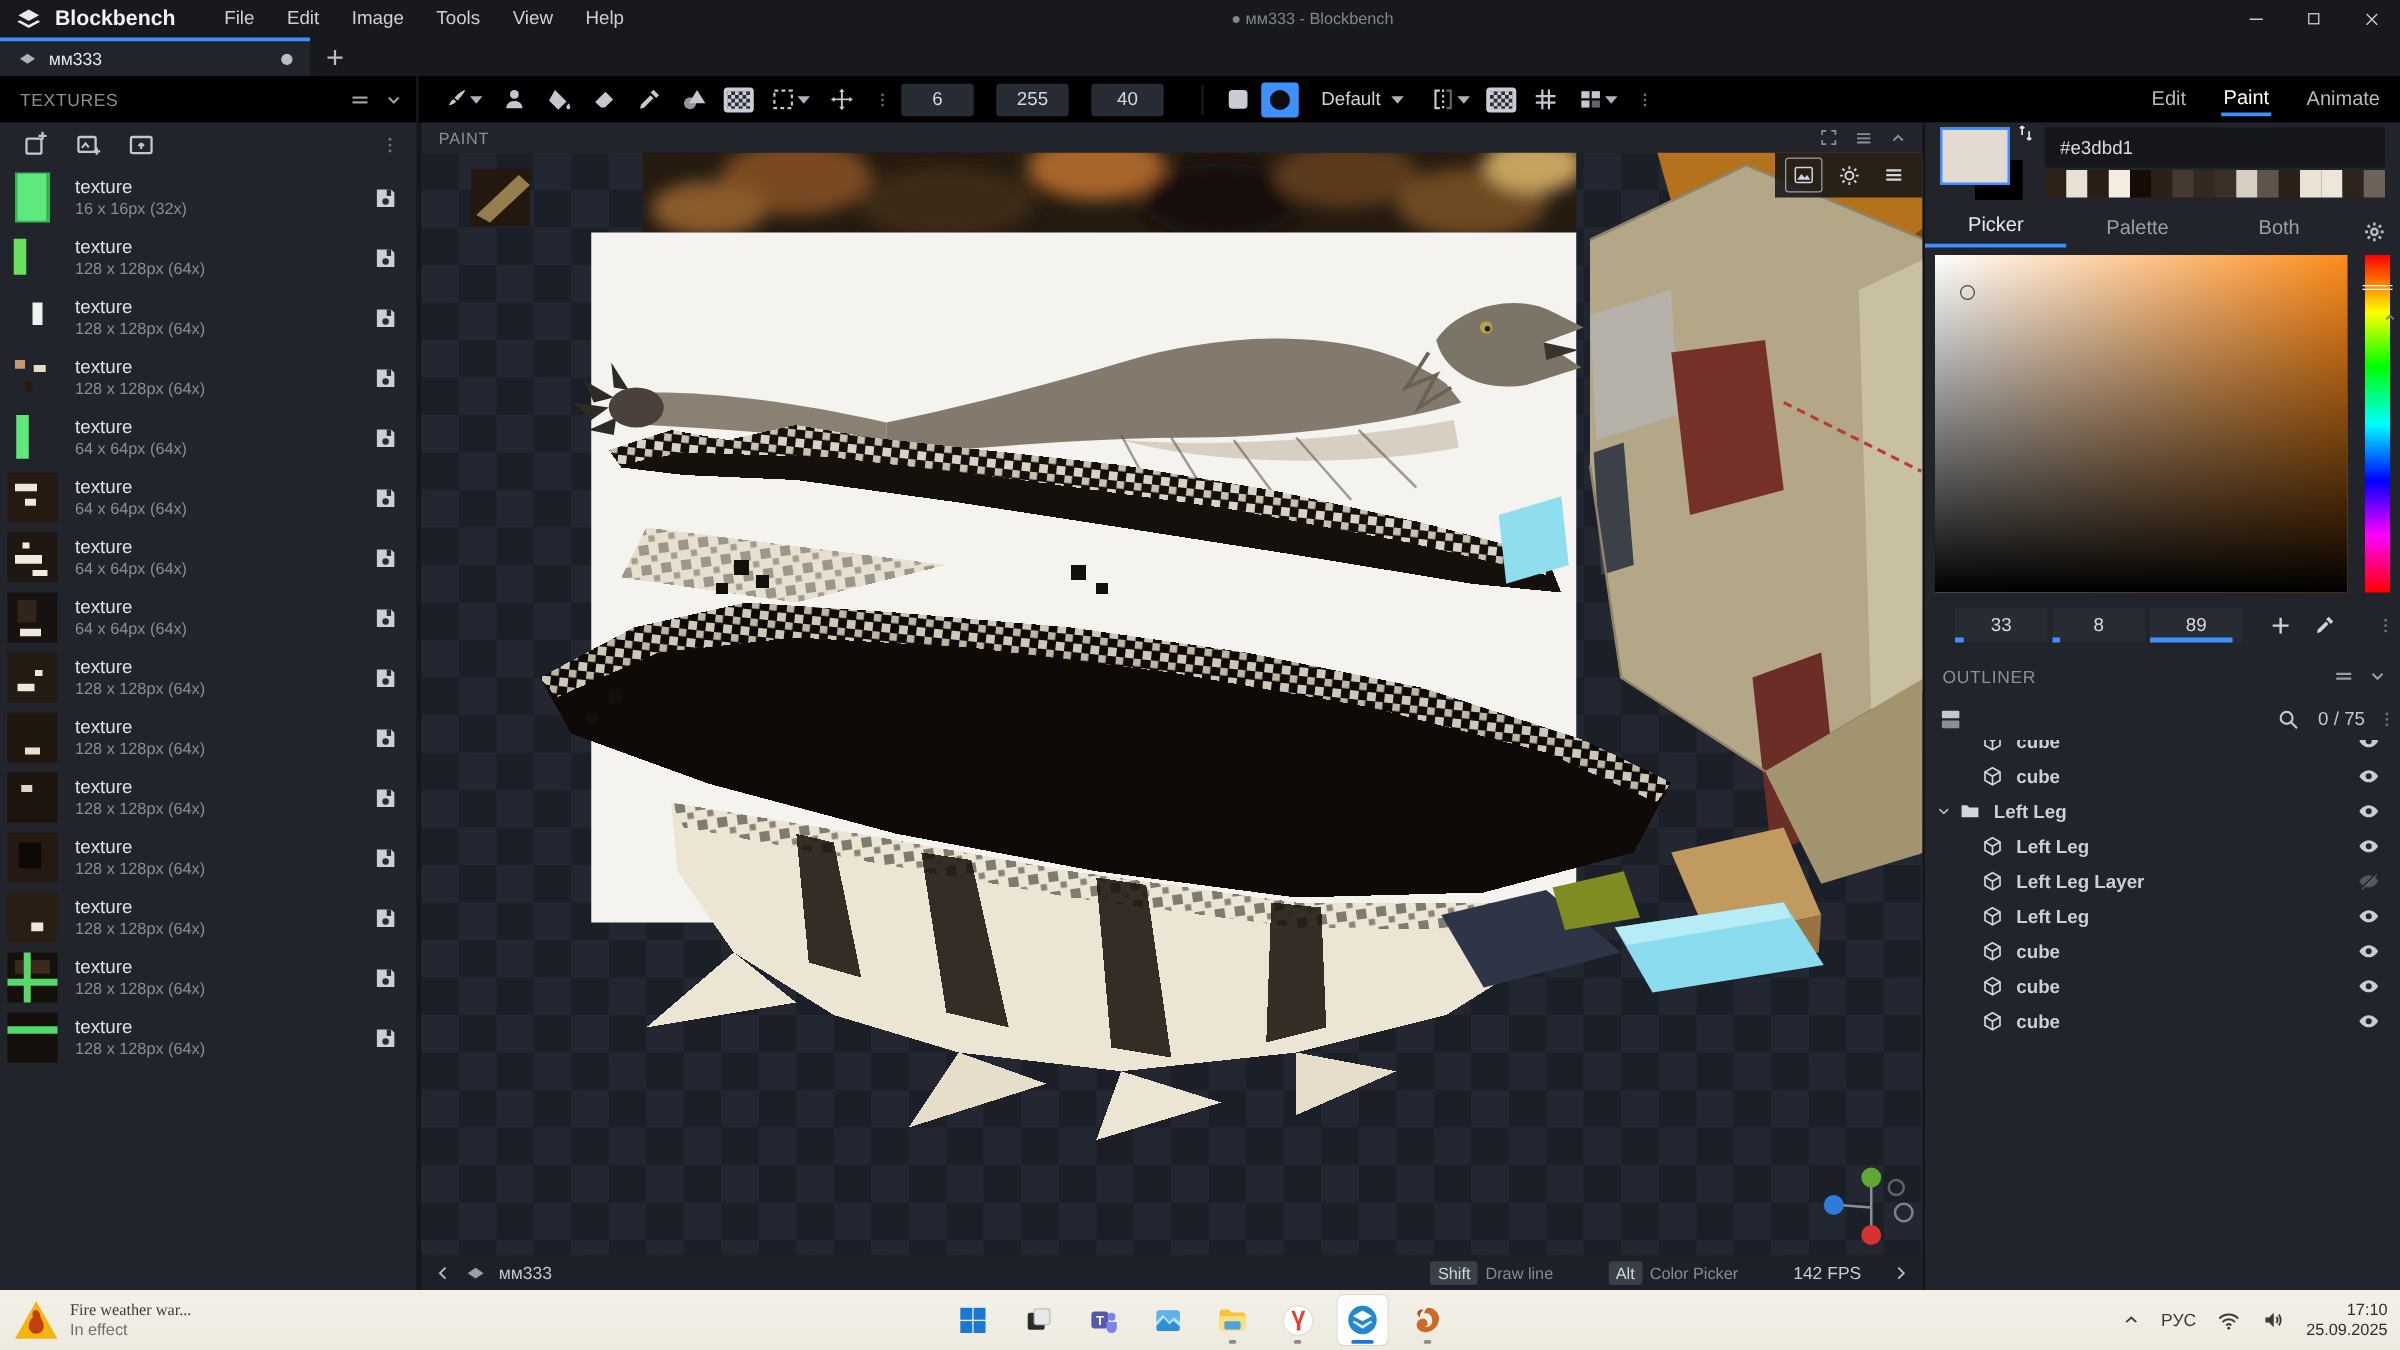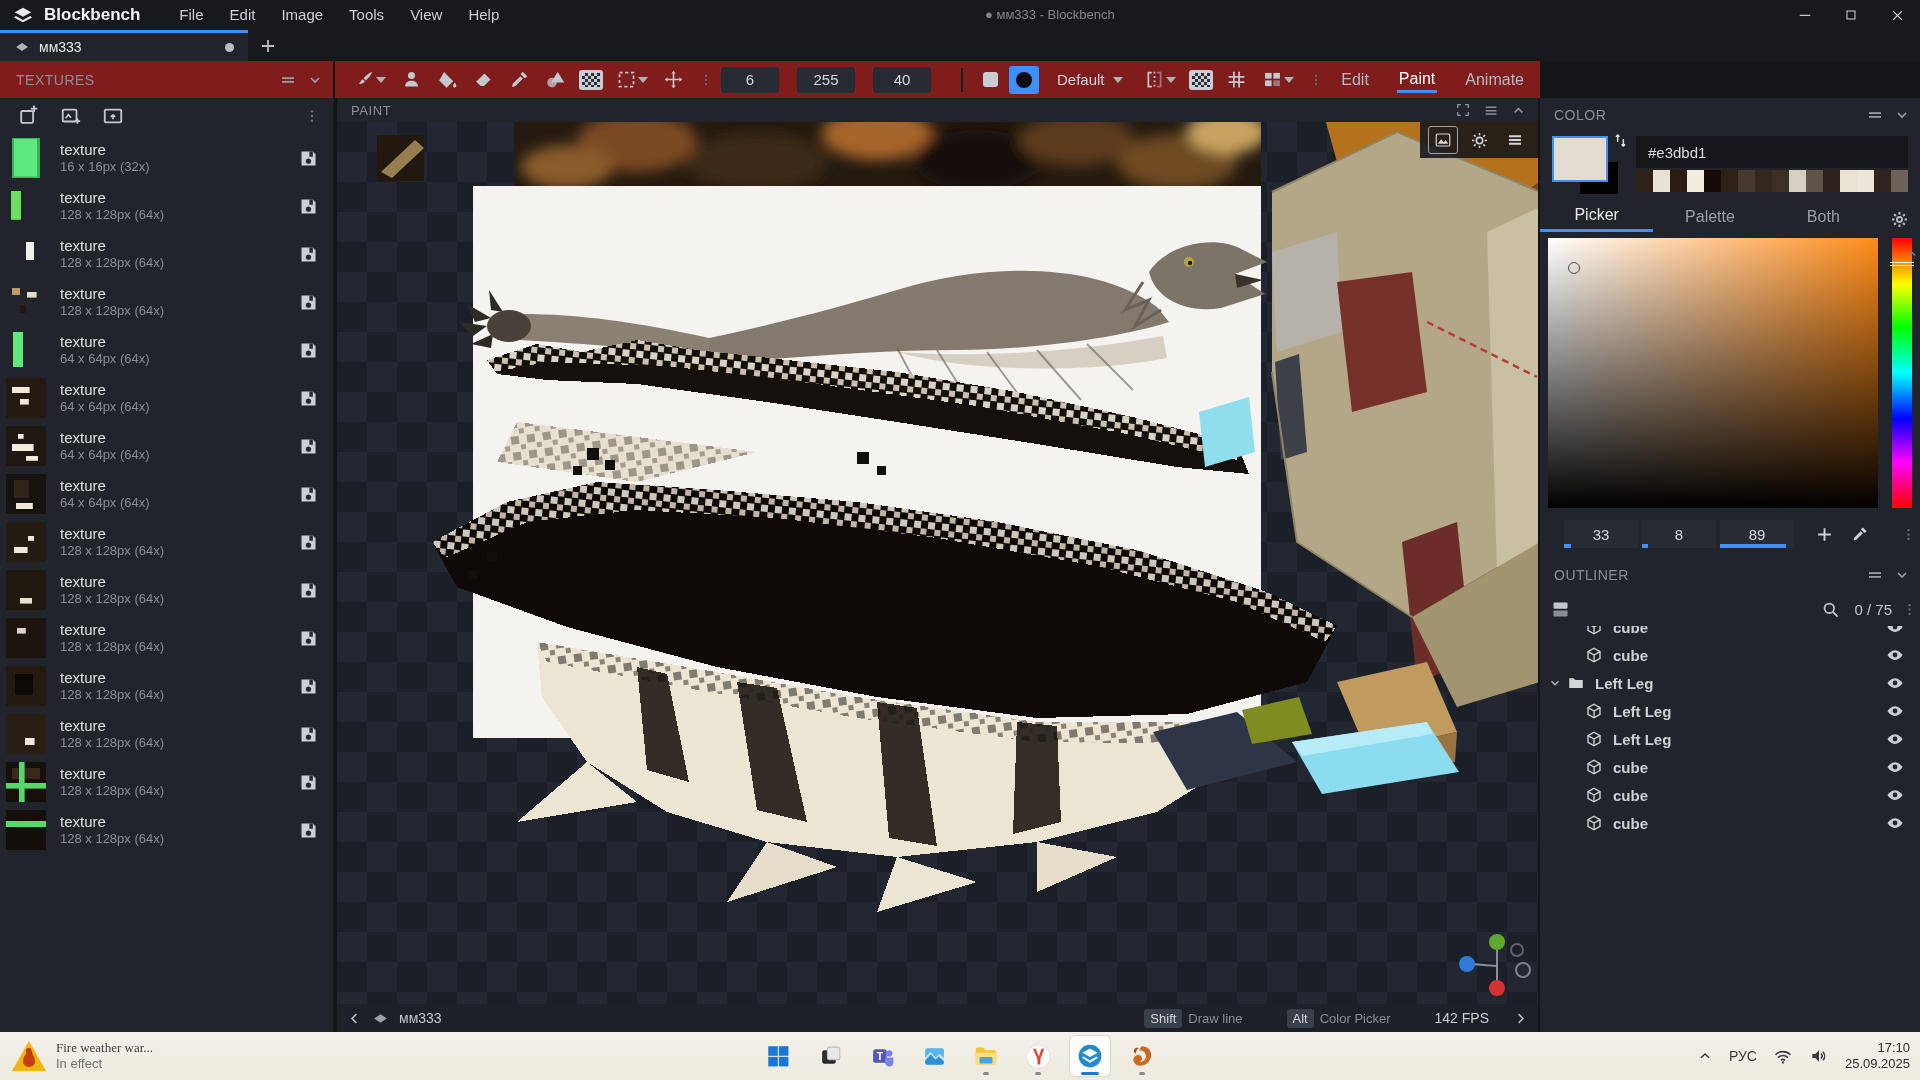--- a/index.html
+++ b/index.html
@@ -20,21 +20,21 @@
   
   #tabbar { position:absolute; left:0; top:30px; width:1920px; height:31px; background:#17191d; display:flex; }
   #proj-tab { width:248px; height:31px; background:#21252b; border-top:3px solid #3e90ff;
     display:flex; align-items:center; color:#e4e7ec; }
   #proj-tab .dmd { color:#aeb3ba; margin-left:14px; }
   #proj-tab .lbl { font-size:14px; margin-left:9px; flex:1; }
   #proj-tab .dot { width:9px; height:9px; border-radius:50%; background:#b9bec6; margin-right:14px; }
   #tab-plus { width:40px; display:flex; align-items:center; justify-content:center; color:#b9bec6; }
 
   
-  #topstrip { position:absolute; left:0; top:61px; width:1540px; height:37px; background:#7f1d1d; }
+  #topstrip { position:absolute; left:0; top:61px; width:1920px; height:37px; background:#000000; }
   #texhead { position:absolute; left:0; top:0; width:335px; height:37px; display:flex; align-items:center; border-right:2px solid #15181d; }
   #texhead .t { font-size:14px; letter-spacing:.5px; color:#8a8f98; margin-left:16px; flex:1; }
   .hdr-ic { color:#9aa0a8; margin-right:10px; }
   #toolbar { position:absolute; left:337px; top:0; width:1201px; height:37px; display:flex; align-items:center; color:#c3c8cf; }
   .tool { width:36px; height:30px; display:flex; align-items:center; justify-content:center; }
   .dd { width:0; height:0; border-left:5px solid transparent; border-right:5px solid transparent; border-top:6px solid #aeb3ba; margin-left:1px; }
   .tb-sep-dots { color:#6d737c; margin:0 8px; }
   .num-in { width:58px; height:26px; background:#272c34; border-radius:3px; color:#d4d8de; font-size:15px;
     display:flex; align-items:center; justify-content:center; margin-right:18px; }
   .vline { width:2px; height:24px; background:#171a1f; margin:0 12px; }
@@ -777,33 +777,20 @@
     <span id="fps">142 FPS</span>
     <span class="chev">
         <svg class="ic" width="15" height="15" viewBox="0 0 24 24">
           <path d="M9 5l7 7-7 7" fill="none" stroke="currentColor" stroke-width="2.4"></path>
         </svg>
       </span>
   </div>
 </div>
 
 <div id="rightcol">
-  <div class="panel-head">
-    <span class="t">COLOR</span>
-    <span class="hdr-ic">
-        <svg class="ic" width="18" height="18" viewBox="0 0 24 24">
-          <path d="M4 9.5h16M4 14.5h16" stroke="currentColor" stroke-width="2.4"></path>
-        </svg>
-      </span>
-    <span class="hdr-ic">
-        <svg class="ic" width="16" height="16" viewBox="0 0 24 24">
-          <path d="M6 9l6 6 6-6" fill="none" stroke="currentColor" stroke-width="2.4"></path>
-        </svg>
-      </span>
-  </div>
 
   <div id="color-main">
     <div id="swatch-back" style="background: rgb(0, 0, 0);"></div>
     <div id="swatch-front" style="background: rgb(227, 219, 209);"></div>
     <span id="swap-ic">
         <svg class="ic" width="17" height="17" viewBox="0 0 24 24">
           <path d="M8 4v10M8 4 5.6 6.6M8 4l2.4 2.6M16 20V10m0 10-2.4-2.6M16 20l2.4-2.6" fill="none" stroke="currentColor" stroke-width="2"></path>
         </svg>
       </span>
     <div id="hexbox">#e3dbd1</div>
@@ -968,20 +955,37 @@
           <svg class="ic" width="18" height="18" viewBox="0 0 24 24">
             <path d="M12 3 20 7.5v9L12 21l-8-4.5v-9z" fill="none" stroke="currentColor" stroke-width="1.8"></path>
             <path d="M4 7.5 12 12l8-4.5M12 12v9" fill="none" stroke="currentColor" stroke-width="1.8"></path>
           </svg>
         </span>
         <span class="nlbl">Left Leg</span>
         <span class="neye ">
           <svg class="ic" width="18" height="18" viewBox="0 0 24 24">
             <path d="M12 5.5c-5 0-9 4.5-10 6.5 1 2 5 6.5 10 6.5s9-4.5 10-6.5c-1-2-5-6.5-10-6.5z" fill="currentColor"></path>
             <circle cx="12" cy="12" r="3.2" fill="#21252b"></circle>
+          </svg>
+        </span>
+      </div>
+      <div class="node hidden-node">
+        <span class="chev-sp" style="margin-left:24px"></span>
+        <span class="nico">
+          <svg class="ic" width="18" height="18" viewBox="0 0 24 24">
+            <path d="M12 3 20 7.5v9L12 21l-8-4.5v-9z" fill="none" stroke="currentColor" stroke-width="1.8"></path>
+            <path d="M4 7.5 12 12l8-4.5M12 12v9" fill="none" stroke="currentColor" stroke-width="1.8"></path>
+          </svg>
+        </span>
+        <span class="nlbl">Left Leg Layer</span>
+        <span class="neye off">
+          <svg class="ic" width="18" height="18" viewBox="0 0 24 24">
+            <path d="M12 5.5c-5 0-9 4.5-10 6.5 1 2 5 6.5 10 6.5s9-4.5 10-6.5c-1-2-5-6.5-10-6.5z" fill="currentColor" opacity=".55"></path>
+            <path d="M4 20 20 4" stroke="#21252b" stroke-width="2.6"></path>
+            <path d="M4.8 20.8 20.8 4.8" stroke="currentColor" stroke-width="1.6" opacity=".55"></path>
           </svg>
         </span>
       </div>
       <div class="node">
         <span class="chev-sp" style="margin-left:24px"></span>
         <span class="nico">
           <svg class="ic" width="18" height="18" viewBox="0 0 24 24">
             <path d="M12 3 20 7.5v9L12 21l-8-4.5v-9z" fill="none" stroke="currentColor" stroke-width="1.8"></path>
             <path d="M4 7.5 12 12l8-4.5M12 12v9" fill="none" stroke="currentColor" stroke-width="1.8"></path>
           </svg>

